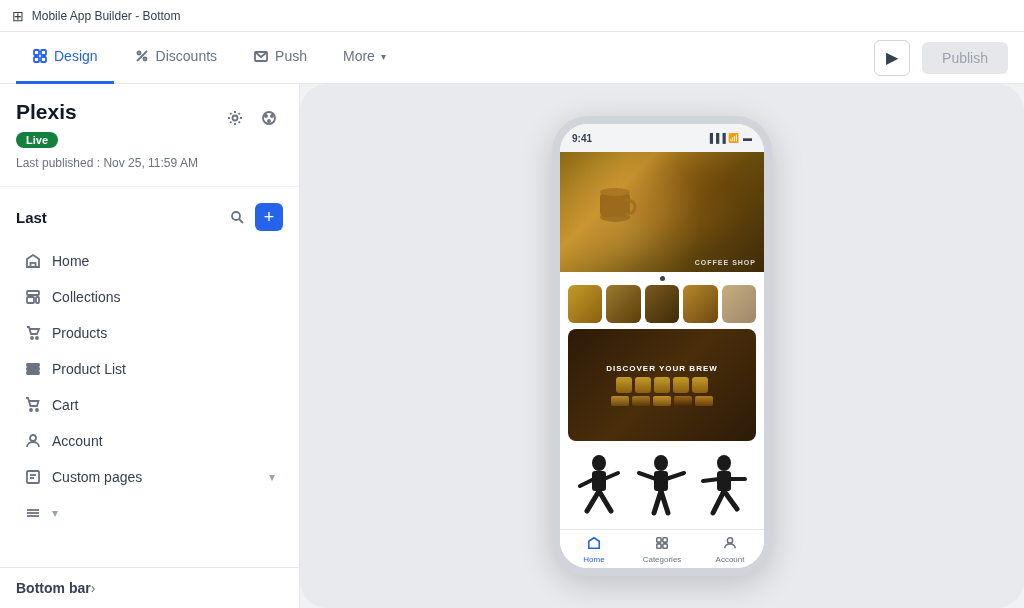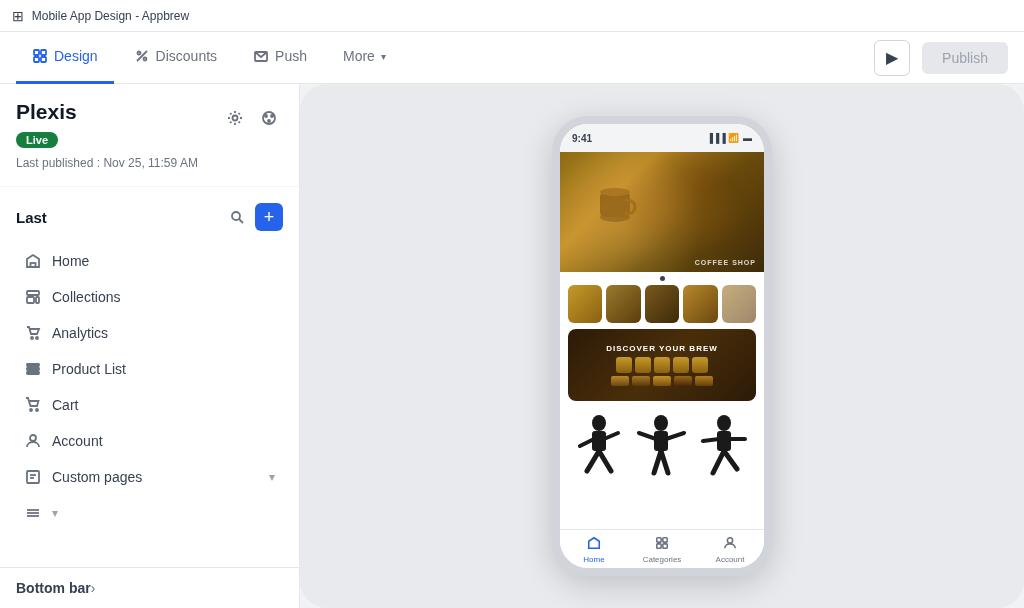--- a/index.html
+++ b/index.html
@@ -276,21 +276,21 @@
       background: #8B6914;
       overflow: hidden;
     }
     .phone-thumb:nth-child(1) { background: linear-gradient(135deg, #c49a2a, #8b6010); }
     .phone-thumb:nth-child(2) { background: linear-gradient(135deg, #9b7a2e, #5c3d0a); }
     .phone-thumb:nth-child(3) { background: linear-gradient(135deg, #7a5a1e, #3d2a08); }
     .phone-thumb:nth-child(4) { background: linear-gradient(135deg, #b8882a, #6b4810); }
 
     .phone-section2 {
       margin: 0 8px 6px;
-      height: 72px;
+      height: 112px;
       border-radius: 8px;
       background: linear-gradient(135deg, #2c1a08 0%, #4a2e0a 50%, #2c1a08 100%);
       position: relative;
       overflow: hidden;
       display: flex;
       align-items: center;
       justify-content: center;
     }
     .phone-section2-text {
       color: #fff;
@@ -339,21 +339,21 @@
     .phone-nav-icon { font-size: 14px; }
 
     
     .icon-svg { width: 16px; height: 16px; fill: none; stroke: currentColor; stroke-width: 1.8; }
   </style>
 </head>
 <body>
 
 <div class="titlebar">
   <span class="titlebar-icon">⊞</span>
-  <span>Mobile App Design - Appbrew</span>
+  <span>Mobile App Builder - Bottom</span>
 </div>
 
 <div class="navbar">
   <div class="nav-tab active">
     <svg class="icon-svg" viewBox="0 0 16 16">
         <rect x="2" y="2" width="5" height="5" rx="1"></rect>
         <rect x="9" y="2" width="5" height="5" rx="1"></rect>
         <rect x="2" y="9" width="5" height="5" rx="1"></rect>
         <rect x="9" y="9" width="5" height="5" rx="1"></rect>
       </svg>
@@ -448,21 +448,21 @@
         <span class="nav-item-label">Collections</span>
       </div>
       <div class="nav-item">
         <span class="nav-item-icon">
           <svg class="icon-svg" viewBox="0 0 16 16">
               <path d="M2 2h2l2 7h6l2-5H5"></path>
               <circle cx="7" cy="13" r="1"></circle>
               <circle cx="12" cy="13" r="1"></circle>
             </svg>
         </span>
-        <span class="nav-item-label">Analytics</span>
+        <span class="nav-item-label">Products</span>
       </div>
       <div class="nav-item">
         <span class="nav-item-icon">
           <svg class="icon-svg" viewBox="0 0 16 16">
               <rect x="2" y="3" width="12" height="2" rx="0.5"></rect>
               <rect x="2" y="7" width="12" height="2" rx="0.5"></rect>
               <rect x="2" y="11" width="12" height="2" rx="0.5"></rect>
             </svg>
         </span>
         <span class="nav-item-label">Product List</span>

